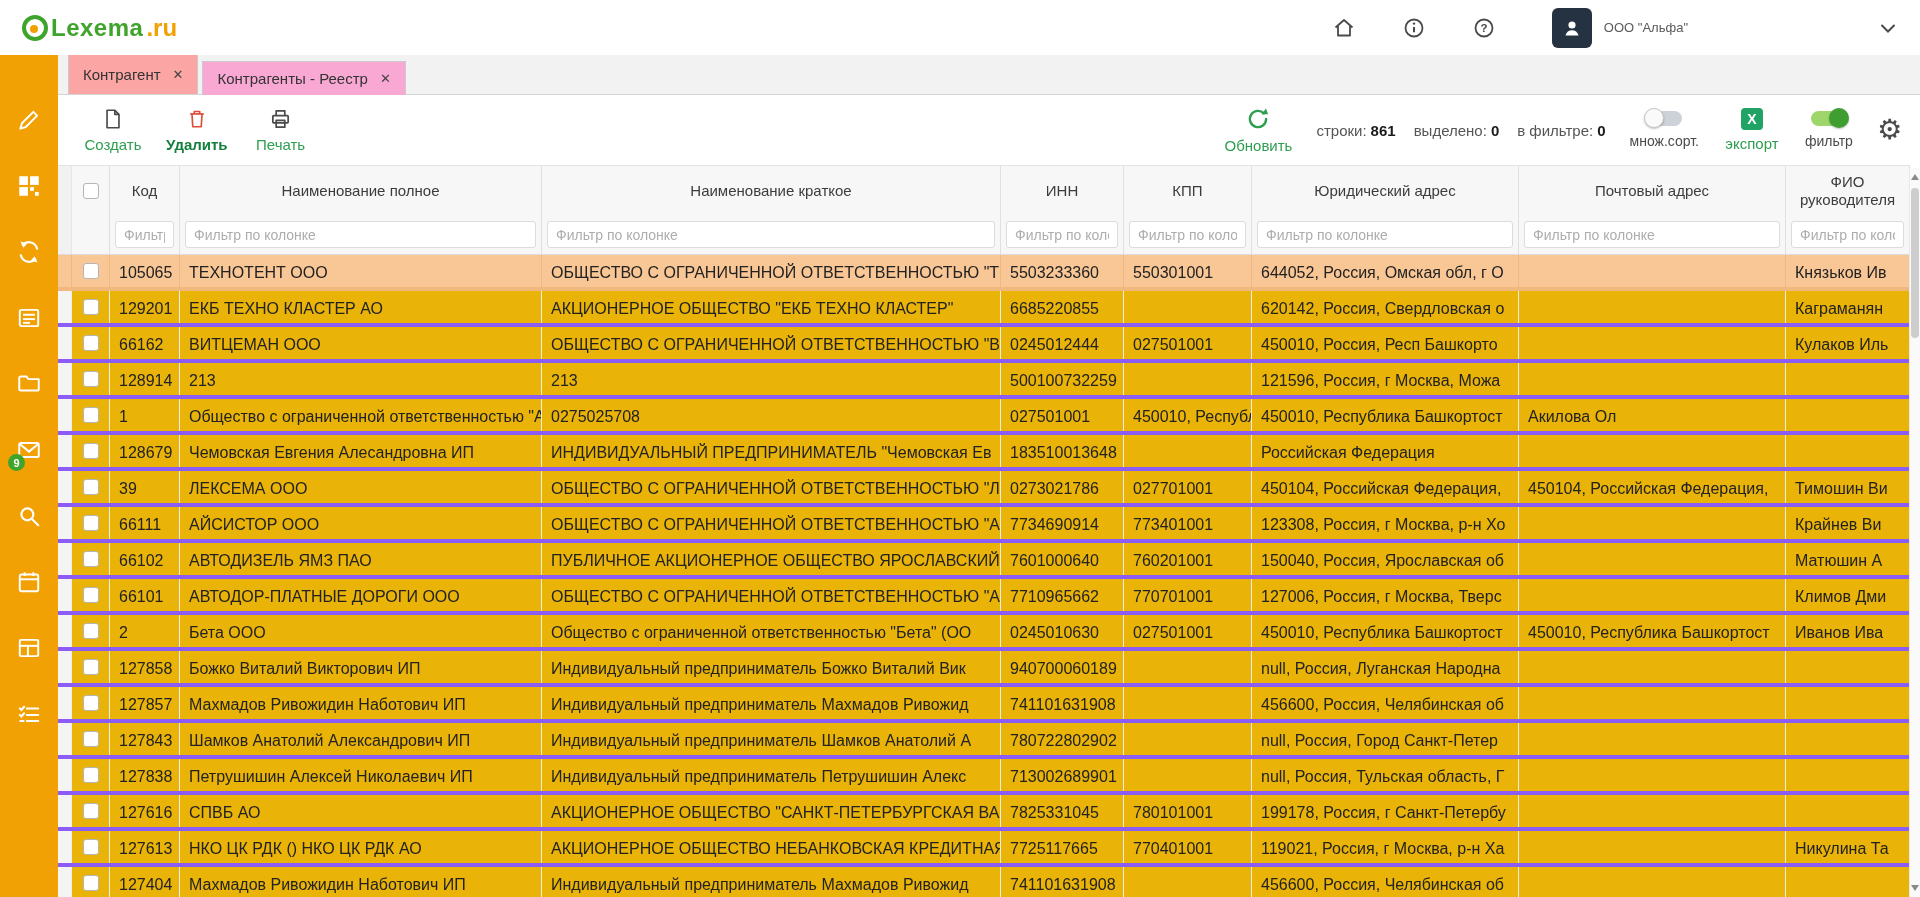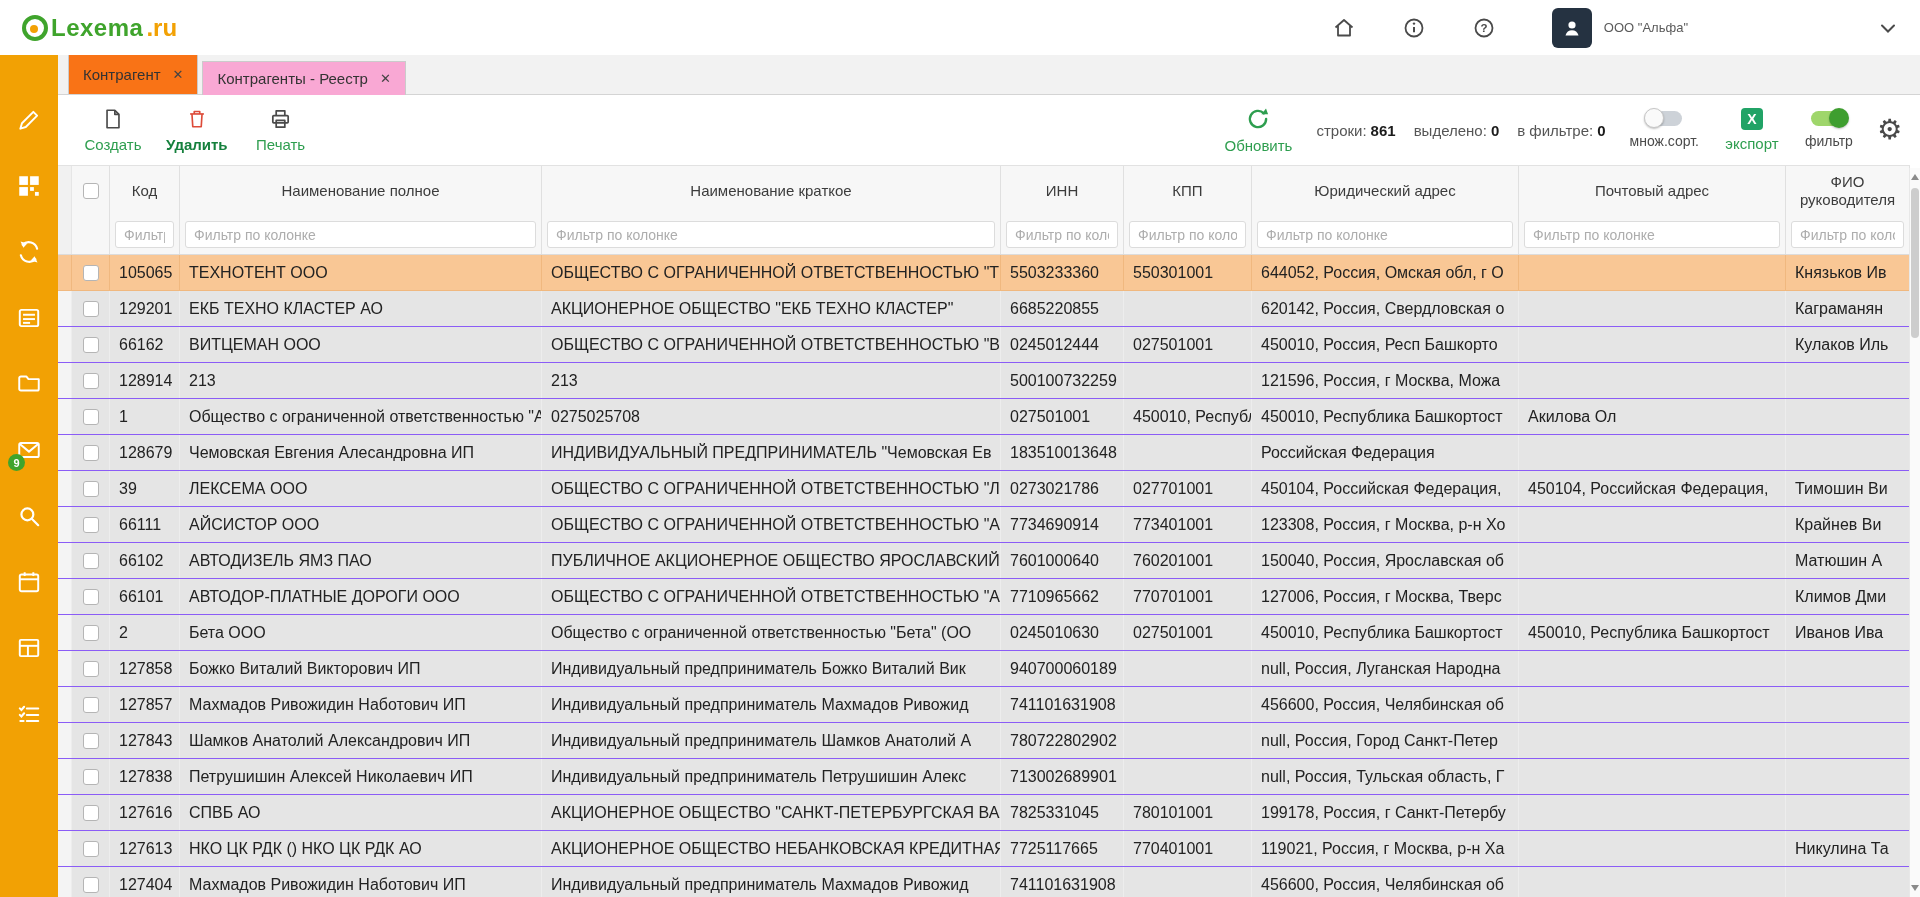--- a/index.html
+++ b/index.html
@@ -50,21 +50,21 @@
   
   .content { position: absolute; left: 58px; top: 55px; right: 0; bottom: 0; background: #fff; }
 
   
   .tabbar {
     height: 40px; display: flex; align-items: flex-end; padding-left: 10px;
     background: #F2F2F2; border-bottom: 1px solid #D4D4D4;
   }
   .tab {
     height: 41px; display: flex; align-items: center; gap: 12px; padding: 0 14px;
-    background: #f97316; border: 1px solid #CBCBCB; border-bottom: none;
+    background: #fca5a5; border: 1px solid #CBCBCB; border-bottom: none;
     font-size: 15px; color: #333; cursor: pointer; margin-right: 4px;
   }
   .tab.active { background: #f9a8d4; height: 34px; margin-bottom: -1px; position: relative; z-index: 2; }
   .tab-close { font-size: 13px; color: #444; cursor: pointer; line-height: 1; }
 
   
   .toolbar { height: 70px; display: flex; align-items: center; padding: 0 18px 0 26px; background: #fff; }
   .tool-btn { display: flex; flex-direction: column; align-items: center; gap: 5px; cursor: pointer; min-width: 58px; }
   .tool-btn + .tool-btn { margin-left: 24px; }
   .tool-label { font-size: 15px; color: #2E9E4F; }
@@ -104,21 +104,21 @@
   .filter-cell input {
     width: 100%; height: 27px; border: 1px solid #DCDCDC; border-radius: 3px;
     font-size: 14px; padding: 0 8px; outline: none; color: #333; background: #fff;
     font-family: "Liberation Sans", "DejaVu Sans", sans-serif;
   }
   .filter-cell input::placeholder { color: #ADADAD; text-overflow: ellipsis; white-space: nowrap; overflow: hidden; }
   .hdr-cb-cell { display: flex; align-items: center; justify-content: center; border-right: 1px solid #E0E0E0; }
   .strip-cell { background: #F1F1F1; border-right: 1px solid #E6E6E6; }
 
   .tbody { overflow: hidden; height: 646px; }
-  .trow { height: 36px; border-bottom: 1px solid #8b5cf6; cursor: pointer; background: #e5e5e5; }
+  .trow { height: 36px; border-bottom: 4px solid #8b5cf6; cursor: pointer; background: #eab308; }
   .cell {
     font-size: 16px; color: #222; line-height: 35px; padding: 0 9px;
     white-space: nowrap; overflow: hidden; border-right: 1px solid #EDEDED;
   }
   .cell.strip { padding: 0; background: #F4F4F4; }
   .cell.cb { display: flex; align-items: center; justify-content: center; padding: 0; }
   .trow.sel .cell { background: #F9C795; border-right-color: #F0B87F; }
   .trow.sel { border-bottom-color: #F0B87F; }
   .checkbox {
     width: 16px; height: 16px; border: 1px solid #B5B5B5; border-radius: 3px;

